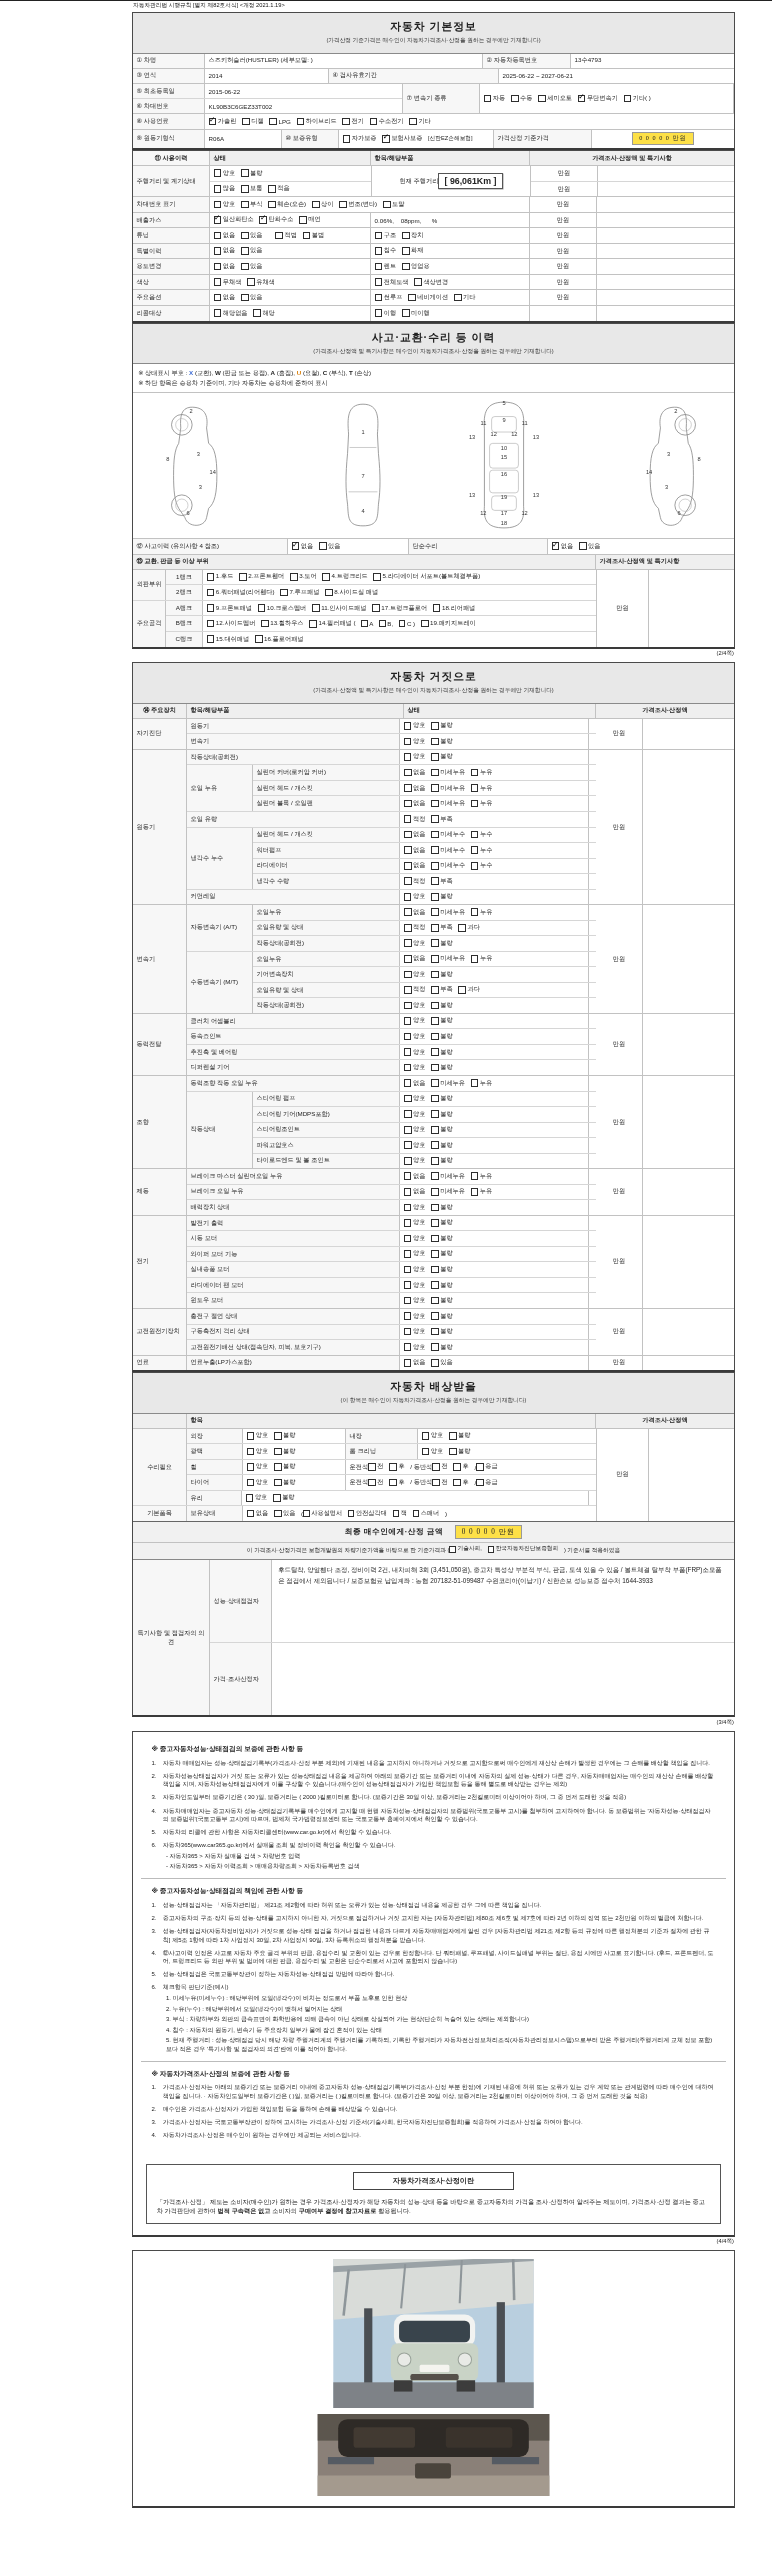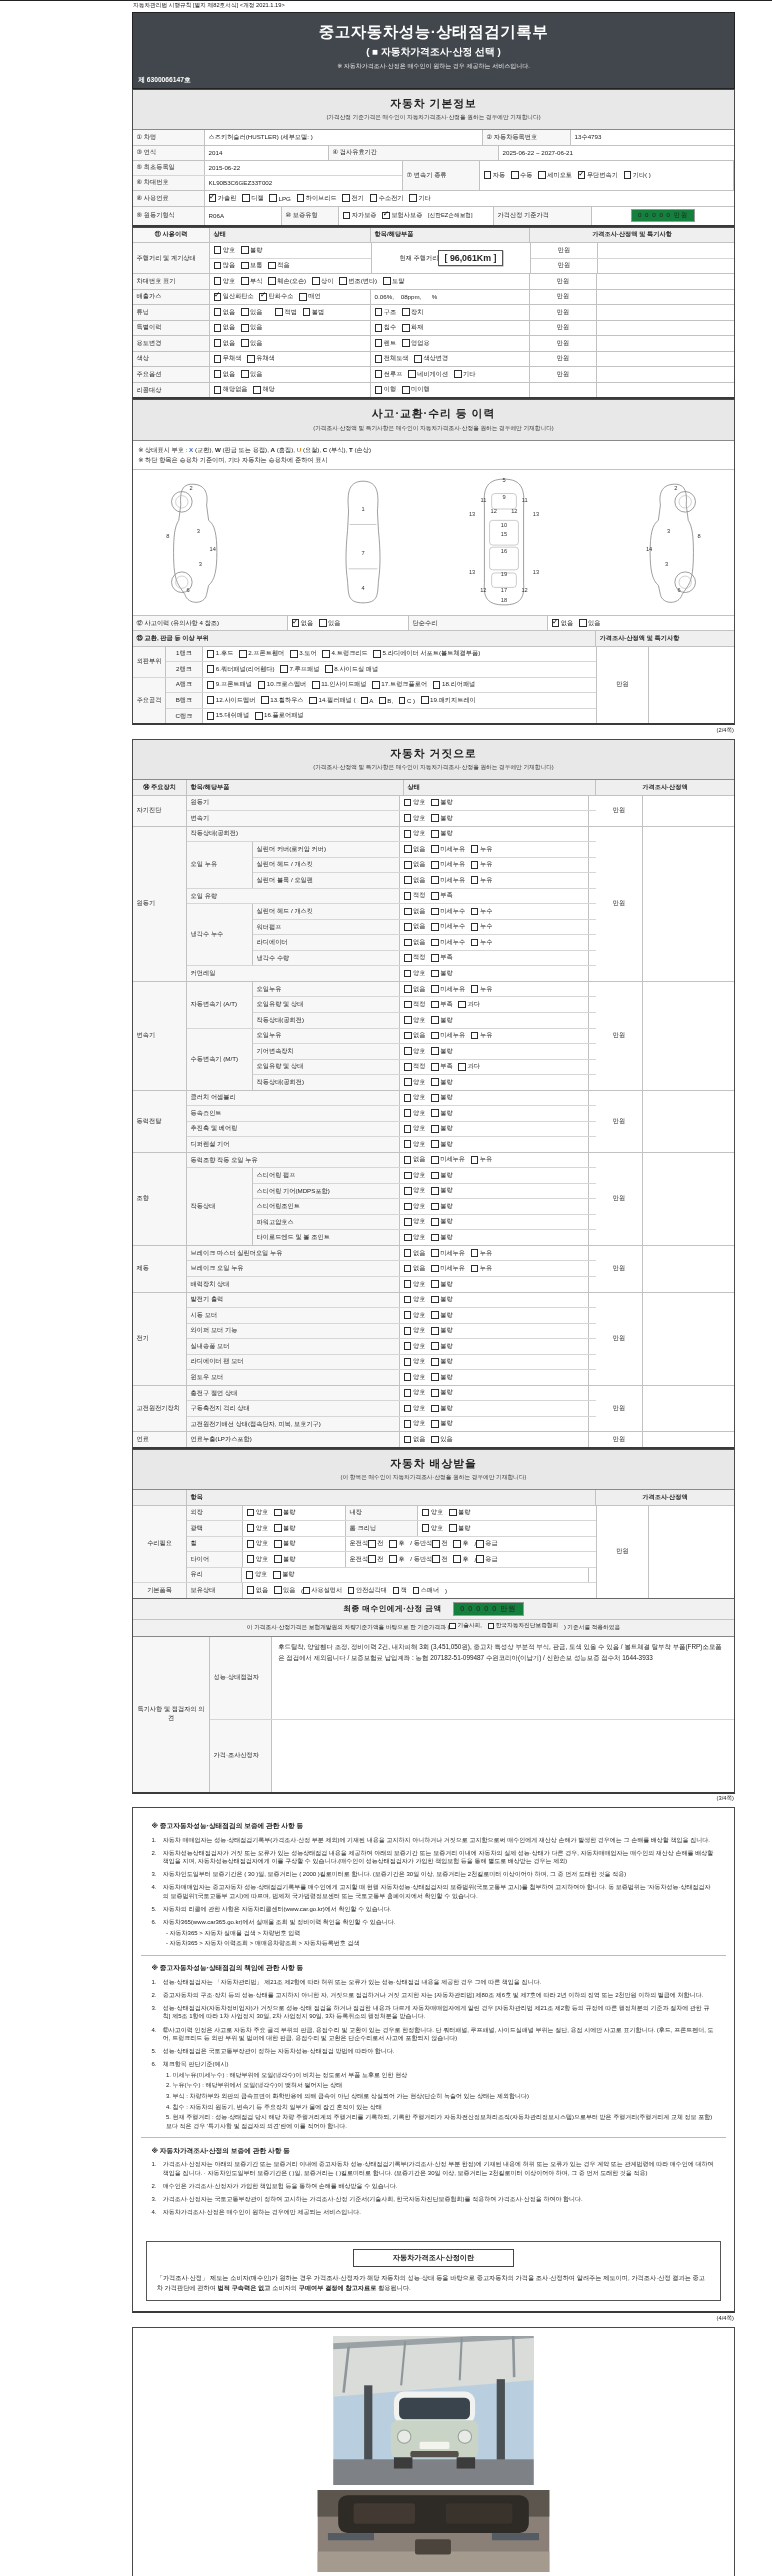--- a/index.html
+++ b/index.html
@@ -36,21 +36,21 @@
   .rrow{display:flex;flex:1;align-items:stretch;}
   
   .opt{display:inline-flex;align-items:center;margin-right:5.7px;white-space:nowrap;}
   .cb{display:inline-block;width:5.7px;height:5.7px;border:1px solid #2e2e2e;background:#fff;margin-right:1.5px;position:relative;flex:0 0 auto;}
   .cb.on::after{content:"✓";position:absolute;left:-0.5px;top:-3.6px;font-size:7.7px;font-weight:bold;color:#000;}
   .mini .cb{width:4.6px;height:4.6px;}
   .price-cell{justify-content:center;font-size:6.2px;}
   .blank-cell{background:#fff;}
   .odometer{border:1px solid #555;background:#fff;padding:2.1px 5.2px;font-weight:bold;font-size:7.2px;box-shadow:0.5px 0.5px 0 #999;white-space:nowrap;}
   .odometer b{font-size:8.8px;}
-  .boxed-val{border:0.5px solid #999;background:#15803d;padding:1px 6.2px;letter-spacing:1px;}
+  .boxed-val{border:0.5px solid #999;background:#fde047;padding:1px 6.2px;letter-spacing:1px;font-family:Liberation Serif, serif;}
   .note-line{font-size:5.7px;}
   .hdr{background:#efefef;font-weight:bold;}
   
   .acc-notes{padding:4.1px 5.2px;font-size:6.2px;border-bottom:0.5px solid #c2c2c2;line-height:9.8px;}
   .diagrams{display:flex;justify-content:center;gap:17.5px;padding:5.2px 0 7.2px;border-bottom:0.5px solid #c2c2c2;}
   svg text{font-family:"Liberation Sans",sans-serif;}
   
   .notice-body{padding:5.2px 18.5px 10.3px;font-size:6px;line-height:8.5px;}
   .nblock-h{font-weight:bold;font-size:6.7px;margin:8.2px 0 5.2px;}
   .nitem{display:flex;margin:0 0 4.6px;}
@@ -65,26 +65,20 @@
   .photos{display:flex;flex-direction:column;align-items:center;gap:5.2px;padding:8.2px 0 10.3px;}
   .items-cell{flex-wrap:wrap;row-gap:2.1px;}
 </style>
 </head>
 <body>
 
 <div class="wrap">
 
   <div class="caption">자동차관리법 시행규칙 [별지 제82호서식] &lt;개정 2021.1.19&gt;</div>
 
-  <div class="band">
-    <div class="band-title">중고자동차성능·상태점검기록부</div>
-    <div class="band-select">( ■ 자동차가격조사·산정 선택 )</div>
-    <div class="band-note">※ 자동차가격조사·산정은 매수인이 원하는 경우 제공하는 서비스입니다.</div>
-    <div class="band-docno">제 6300066147호</div>
-  </div>
 
   <section id="sec-basic">
     <div class="sec-head">
       <div class="sec-title">자동차 기본정보</div>
       <div class="sec-sub">(가격산정 기준가격은 매수인이 자동차가격조사·산정을 원하는 경우에만 기재합니다)</div>
     </div>
     <div id="basic-table" class="tbl">
         <div class="tr">
           <div class="td lab" style="width: 72px;">① 차명</div>
           <div class="td " style="width: 278px;">스즈키허슬러(HUSTLER) (세부모델: )</div>

